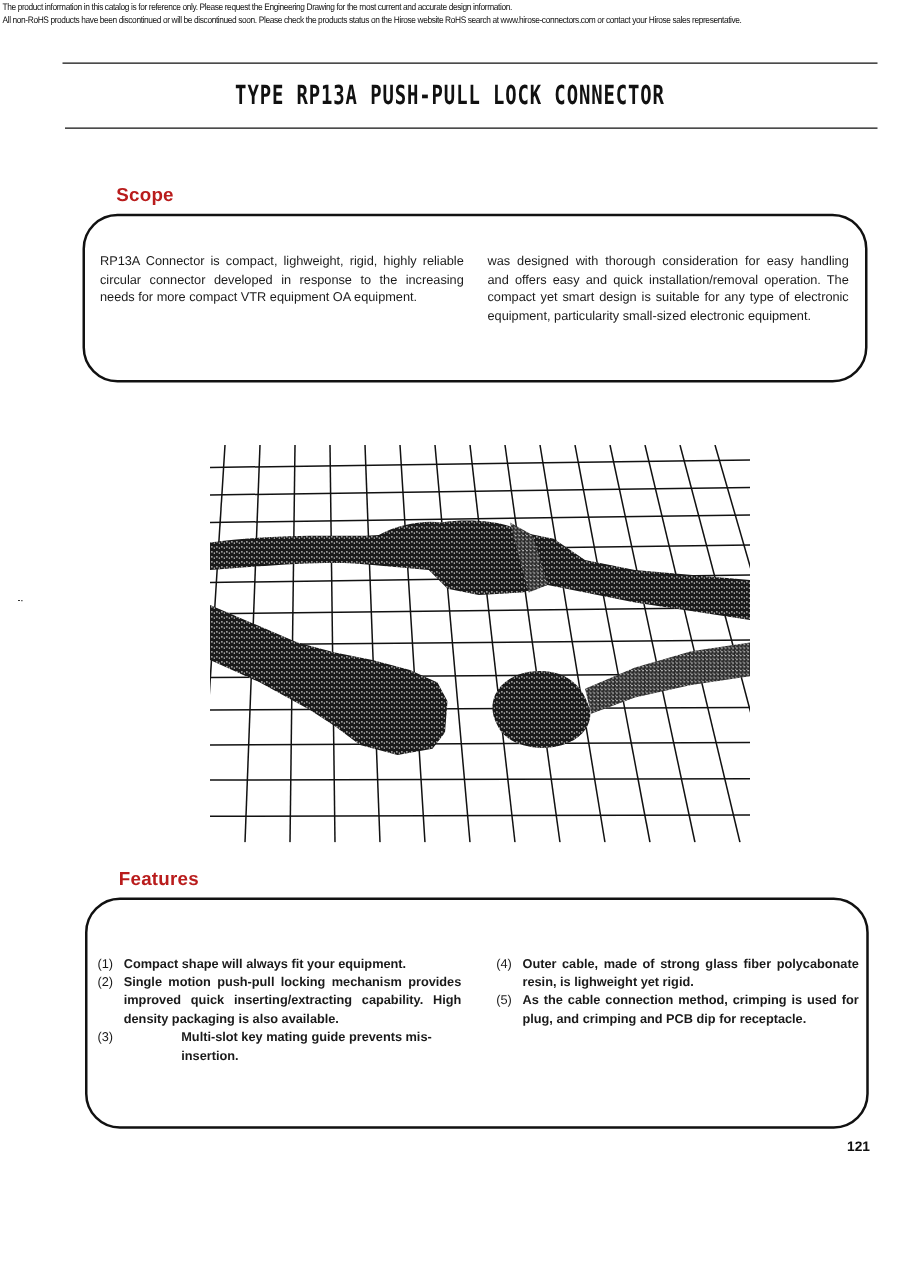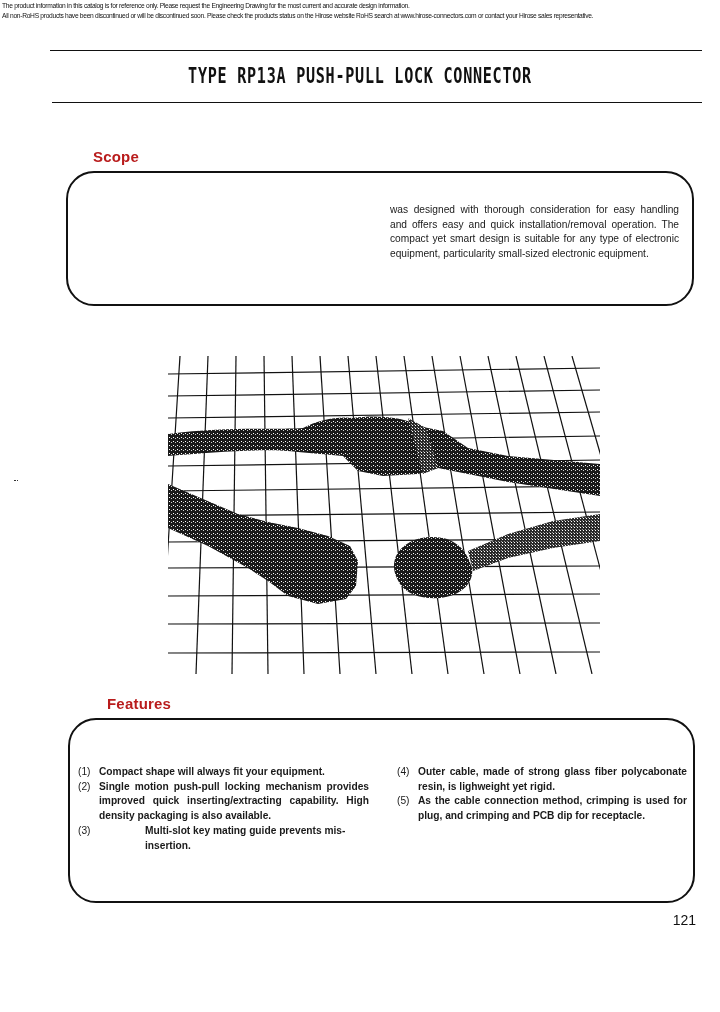--- a/index.html
+++ b/index.html
@@ -14,38 +14,39 @@
            letter-spacing: 1px; transform: scaleX(0.72); transform-origin: center top; color: #111; }
   .section-heading { position: absolute; font-family: "Liberation Sans", sans-serif; font-weight: bold;
                      font-size: 15px; color: #b91c1c; letter-spacing: 0.2px; }
   .box { position: absolute; border: 2px solid #111; border-radius: 28px; box-sizing: border-box; }
   .col { position: absolute; font-size: 10.2px; line-height: 14.7px; text-align: justify; color: #1a1a1a; }
   .col p { margin: 0; }
   .feat { display: flex; font-size: 10.2px; line-height: 14.7px; color: #1a1a1a; }
   .feat .num { width: 21px; flex: none; }
   .feat .txt { flex: 1; text-align: justify; font-weight: bold; }
   .photo { position: absolute; left: 168px; top: 356px; width: 432px; height: 318px; overflow: hidden; background: #fff; }
-  .page-number { position: absolute; right: 24px; top: 912px; font-weight: normal; font-size: 14px; color: #111; }
+  .page-number { position: absolute; right: 24px; top: 912px; font-weight: bold; font-size: 11px; color: #111; }
   .speck { position: absolute; left: 14px; top: 480px; width: 4px; height: 1px; border-top: 1px dotted #333; }
 </style>
 </head>
 <body>
 
 <div class="notice">
   <div>The product information in this catalog is for reference only. Please request the Engineering Drawing for the most current and accurate design information.</div>
   <div>All non-RoHS products have been discontinued or will be discontinued soon. Please check the products status on the Hirose website RoHS search at www.hirose-connectors.com or contact your Hirose sales representative.</div>
 </div>
 
 <div class="rule" style="left:50px; top:50px; width:652px;"></div>
 <div class="title">TYPE RP13A PUSH-PULL LOCK CONNECTOR</div>
 <div class="rule" style="left:52px; top:102px; width:650px;"></div>
 
 <div class="section-heading" style="left:93px; top:148px;">Scope</div>
 <div class="box" style="left:66px; top:171px; width:628px; height:135px;"></div>
 <div class="col" style="left:80px; top:203px; width:291px;">
+  <p>RP13A Connector is compact, lighweight, rigid, highly reliable circular connector developed in response to the increasing needs for more compact VTR equipment OA equipment.</p>
 </div>
 <div class="col" style="left:390px; top:203px; width:289px;">
   <p>was designed with thorough consideration for easy handling and offers easy and quick installation/removal operation. The compact yet smart design is suitable for any type of electronic equipment, particularity small-sized electronic equipment.</p>
 </div>
 
 <div class="photo" aria-label="Photograph of RP13A push-pull lock connectors (plug and receptacle with cables) on a grid background">
   <svg width="432" height="318" viewBox="0 0 432 318" xmlns="http://www.w3.org/2000/svg">
     <defs>
       <pattern id="stip" width="4" height="4" patternUnits="userSpaceOnUse">
         <rect width="4" height="4" fill="#1a1a1a"></rect>
@@ -97,21 +98,21 @@
 
     <path d="M0,128 L70,158 L100,166 L130,172 L160,180 L182,190 L190,205 L188,230 L178,243 L150,248 L120,240 L100,225 L80,212 L40,190 L0,172 Z" fill="url(#stip)"></path>
 
     <path d="M228,200 C235,185 255,178 275,182 C292,186 300,198 304,212 C306,225 296,236 282,240 C262,246 240,240 232,228 C226,218 224,210 228,200 Z" fill="url(#stip)"></path>
     <path d="M300,195 L340,178 L385,165 L432,158 L432,185 L385,192 L340,202 L305,215 Z" fill="url(#stip2)"></path>
   </svg>
 </div>
 
 <div class="speck"></div>
 
-<div class="section-heading" style="left:107px; top:695px;">Features</div>
+<div class="section-heading" style="left:95px; top:695px;">Features</div>
 <div class="box" style="left:68px; top:718px; width:627px; height:185px;"></div>
 <div class="col" style="left:78px; top:765px; width:291px;">
   <div class="feat">
     <span class="num">(1)</span>
     <span class="txt" style="text-align:left;">Compact shape will always fit your equipment.</span>
   </div>
   <div class="feat">
     <span class="num">(2)</span>
     <span class="txt">Single motion push-pull locking mechanism provides improved quick inserting/extracting capability. High density packaging is also available.</span>
   </div>

